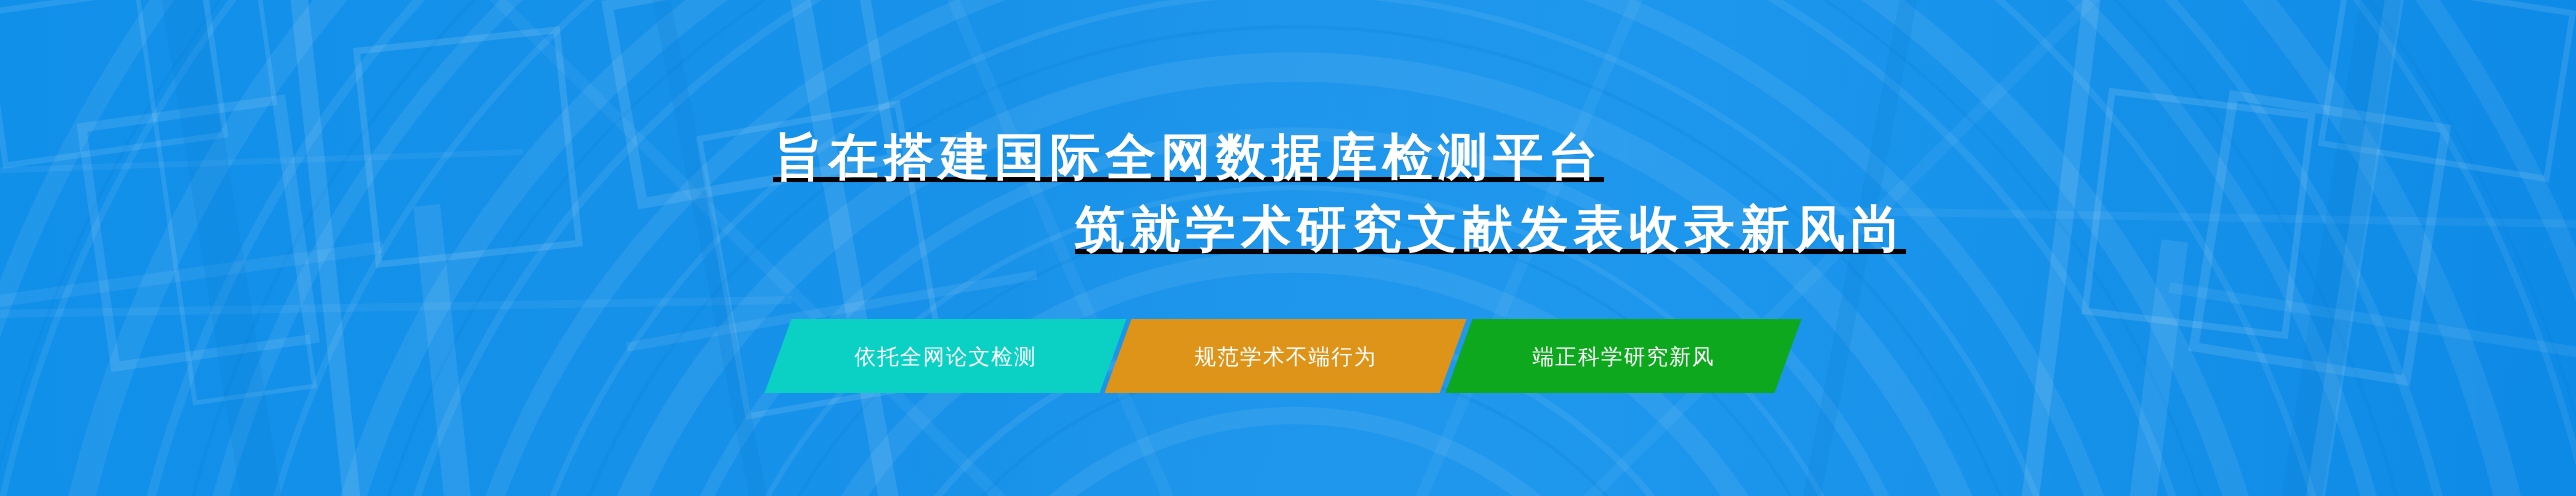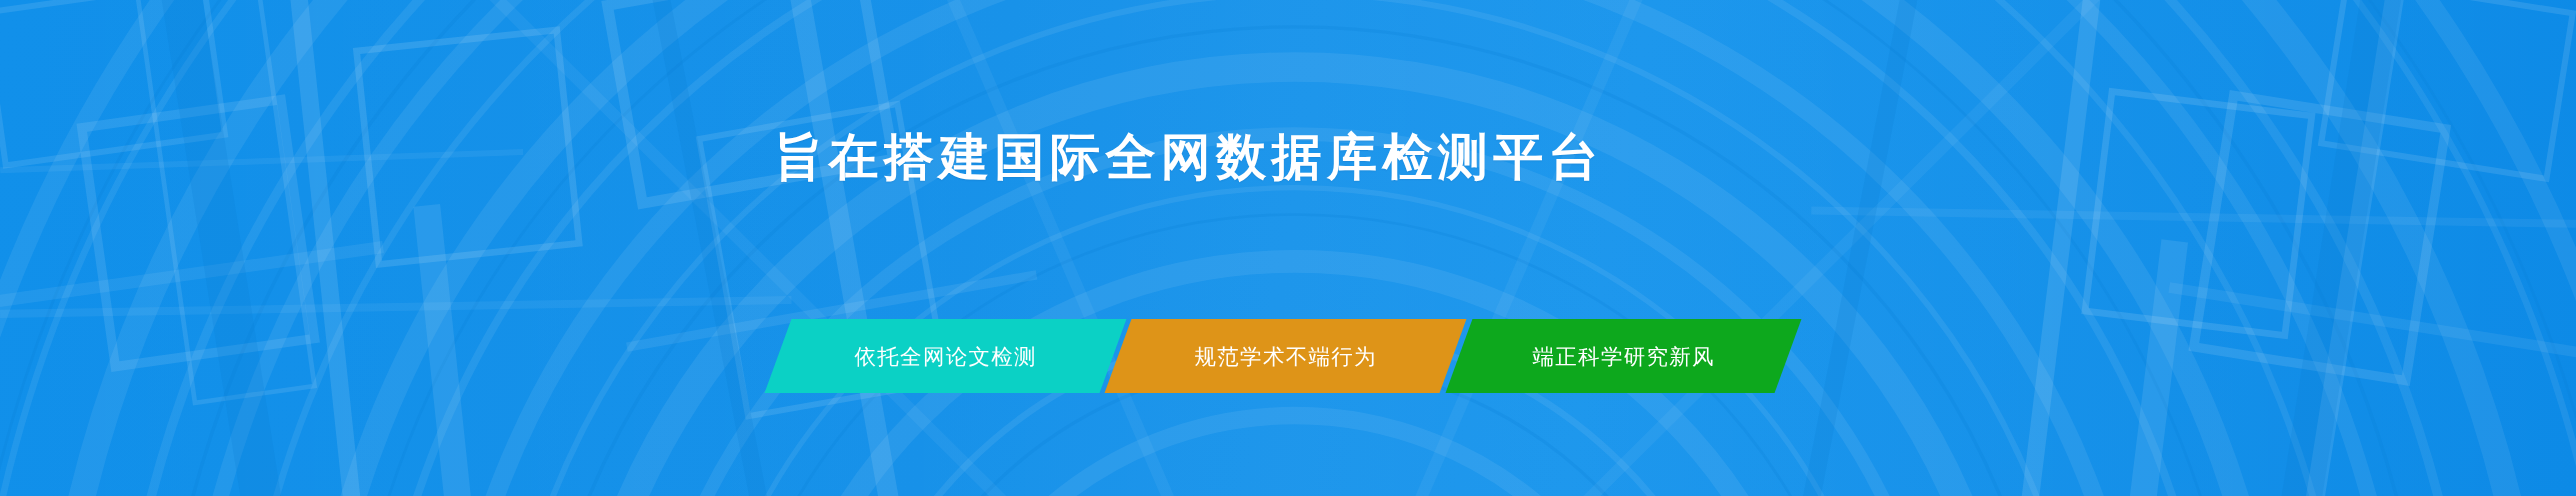--- a/index.html
+++ b/index.html
@@ -21,20 +21,21 @@
       linear-gradient(100deg,#1190ea 0%,#0e8de8 38%,#1493ec 62%,#0d8ae6 100%);
   }
   .bg-svg { position:absolute; inset:0; width:100%; height:100%; display:block; }
 
   
   .headline {
     position:absolute;
     left:0; right:0;
     top:125px;
     pointer-events:none;
+    text-decoration:underline;
   }
   .hl-line {
     color:#ffffff;
     font-weight:700;
     font-size:50px;
     line-height:64px;
     letter-spacing:5.4px;
     white-space:nowrap;
     text-shadow:0 0.7px 1.3px rgba(0,60,120,.12);
   }
@@ -172,20 +173,21 @@
         <rect x="3460" y="-80" width="60" height="900" transform="rotate(9 3490 370)"></rect>
         <rect x="1045" y="-60" width="26" height="860" transform="rotate(-11 1058 370)"></rect>
         <rect x="2760" y="-60" width="26" height="860" transform="rotate(11 2773 370)"></rect>
       </g>
 
     </g>
   </svg>
 
   <div class="headline">
     <div class="hl-line hl-line-1">旨在搭建国际全网数据库检测平台</div>
+    <div class="hl-line hl-line-2">筑就学术研究文献发表收录新风尚</div>
   </div>
 
   <div class="tags">
 
     <div class="tag tag-teal">
       <span class="tag-label">依托全网论文检测</span>
     </div>
 
     <div class="tag tag-orange">
       <span class="tag-label">规范学术不端行为</span>

